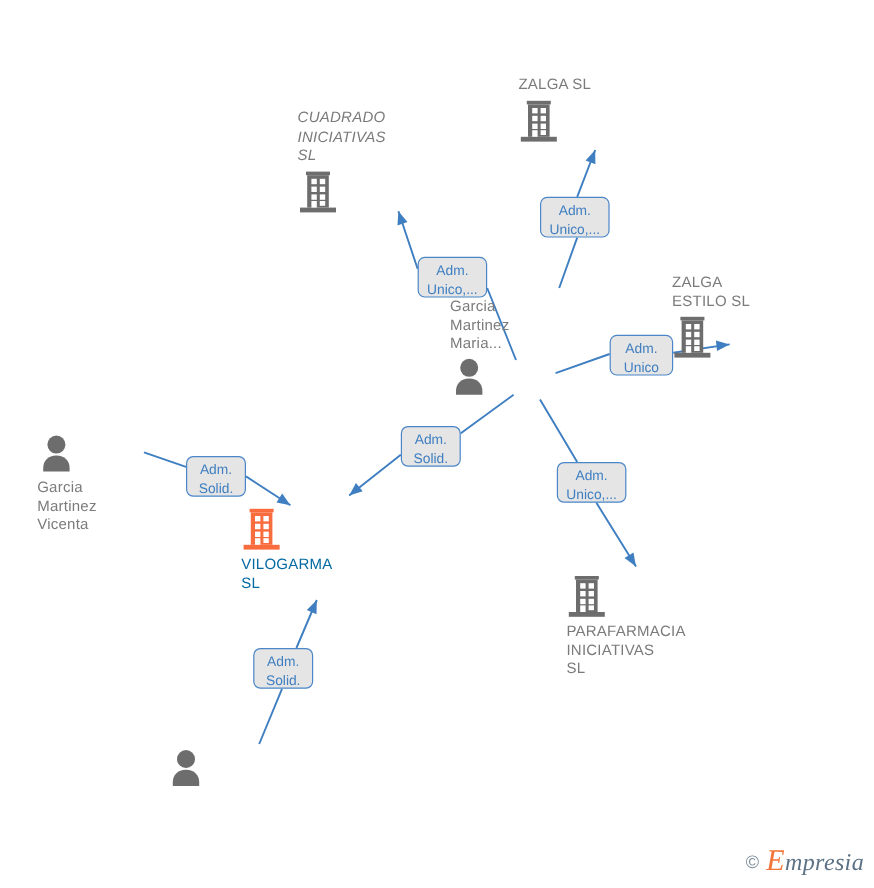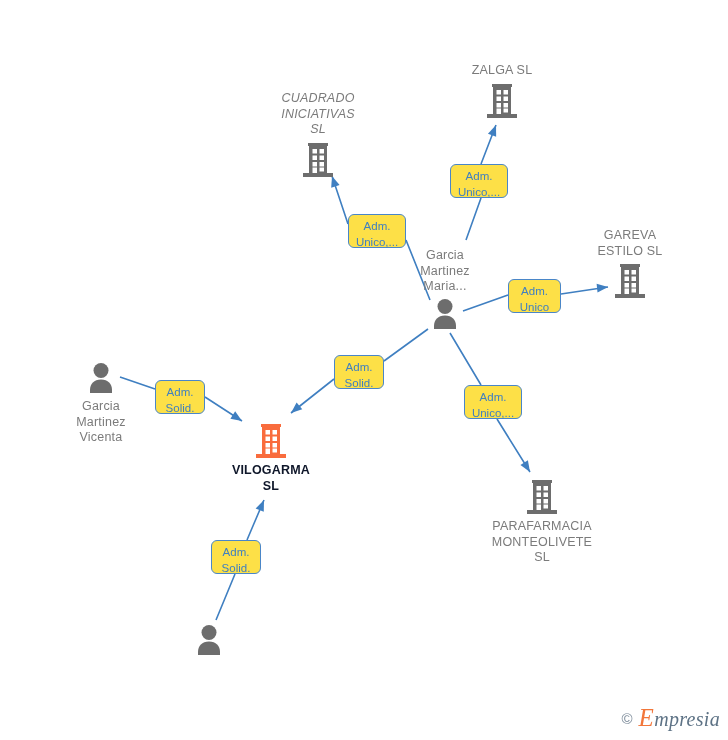--- a/index.html
+++ b/index.html
@@ -23,21 +23,20 @@
     top: 0;
     width: 728px;
     height: 740px;
   }
 
   
   .node {
     position: absolute;
     width: 140px;
     margin-left: -70px;
-    text-align: center;
   }
   .node .glyph {
     display: block;
     line-height: 0;
   }
   .node .glyph svg { display: inline-block; }
 
   .node-label {
     display: block;
     font-size: 12.5px;
@@ -46,31 +45,31 @@
     letter-spacing: 0.2px;
     white-space: pre-line;
   }
   .node-label.above {
     margin-bottom: 3px;
   }
   .node-label.below {
     margin-top: 3px;
   }
   .node-label.target {
-    color: #0f172a;
-    font-weight: bold;
+    color: #0369a1;
+    font-weight: normal;
   }
 
   
   .chip {
     position: absolute;
     box-sizing: border-box;
     border: 1.3px solid #4a86c8;
     border-radius: 6px;
-    background: #fde047;
+    background: #e5e5e5;
     color: #3f7fc1;
     font-size: 11.5px;
     line-height: 16px;
     text-align: center;
     padding: 3px 4px 4px 4px;
     white-space: pre-line;
   }
 </style>
 </head>
 <body>
@@ -137,21 +136,21 @@
     <rect x="18.5" y="8" width="4.5" height="4.5" fill="#ffffff"></rect>
     <rect x="11.5" y="14.5" width="4.5" height="4.5" fill="#ffffff"></rect>
     <rect x="18.5" y="14.5" width="4.5" height="4.5" fill="#ffffff"></rect>
     <rect x="11.5" y="21" width="4.5" height="4.5" fill="#ffffff"></rect>
     <rect x="18.5" y="21" width="4.5" height="4.5" fill="#ffffff"></rect>
     <rect x="11.5" y="26.5" width="4.5" height="5.5" fill="#ffffff"></rect>
     <rect x="18.5" y="26.5" width="4.5" height="4" fill="#ffffff"></rect>
   </svg></span>
       </div>
       <div class="node" style="left: 630px; top: 228px;">
-        <span class="node-label above ">GAREVA
+        <span class="node-label above ">ZALGA
 ESTILO  SL</span>
         <span class="glyph"><svg width="34" height="38" viewBox="0 0 34 38">
     <rect x="7" y="2" width="20" height="3" fill="#6d6d6d"></rect>
     <rect x="8" y="5" width="18" height="27" fill="#6d6d6d"></rect>
     <rect x="2" y="32" width="30" height="4" fill="#6d6d6d"></rect>
     <rect x="11.5" y="8" width="4.5" height="4.5" fill="#ffffff"></rect>
     <rect x="18.5" y="8" width="4.5" height="4.5" fill="#ffffff"></rect>
     <rect x="11.5" y="14.5" width="4.5" height="4.5" fill="#ffffff"></rect>
     <rect x="18.5" y="14.5" width="4.5" height="4.5" fill="#ffffff"></rect>
     <rect x="11.5" y="21" width="4.5" height="4.5" fill="#ffffff"></rect>
@@ -168,21 +167,21 @@
     <rect x="11.5" y="8" width="4.5" height="4.5" fill="#ffffff"></rect>
     <rect x="18.5" y="8" width="4.5" height="4.5" fill="#ffffff"></rect>
     <rect x="11.5" y="14.5" width="4.5" height="4.5" fill="#ffffff"></rect>
     <rect x="18.5" y="14.5" width="4.5" height="4.5" fill="#ffffff"></rect>
     <rect x="11.5" y="21" width="4.5" height="4.5" fill="#ffffff"></rect>
     <rect x="18.5" y="21" width="4.5" height="4.5" fill="#ffffff"></rect>
     <rect x="11.5" y="26.5" width="4.5" height="5.5" fill="#ffffff"></rect>
     <rect x="18.5" y="26.5" width="4.5" height="4" fill="#ffffff"></rect>
   </svg></span>
         <span class="node-label below ">PARAFARMACIA
-MONTEOLIVETE
+INICIATIVAS
 SL</span>
       </div>
       <div class="node" style="left: 271px; top: 422px;">
         <span class="glyph"><svg width="34" height="38" viewBox="0 0 34 38">
     <rect x="7" y="2" width="20" height="3" fill="#f96c3d"></rect>
     <rect x="8" y="5" width="18" height="27" fill="#f96c3d"></rect>
     <rect x="2" y="32" width="30" height="4" fill="#f96c3d"></rect>
     <rect x="11.5" y="8" width="4.5" height="4.5" fill="#ffffff"></rect>
     <rect x="18.5" y="8" width="4.5" height="4.5" fill="#ffffff"></rect>
     <rect x="11.5" y="14.5" width="4.5" height="4.5" fill="#ffffff"></rect>

